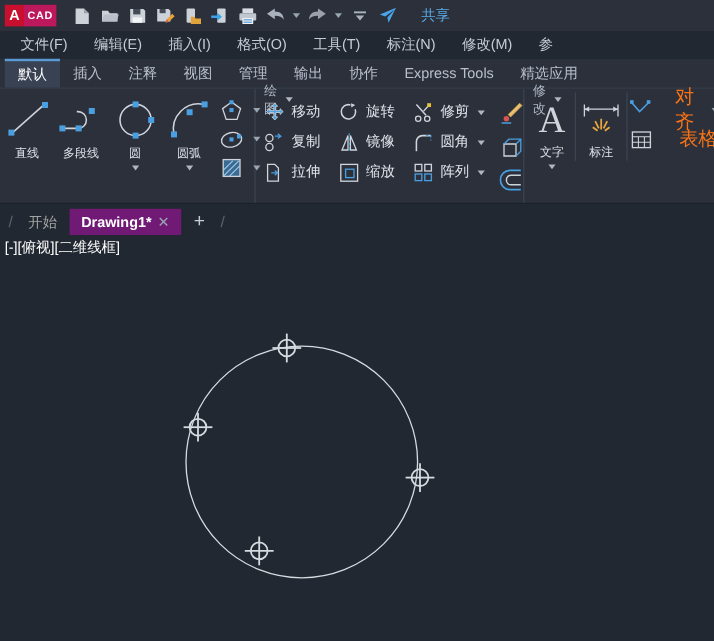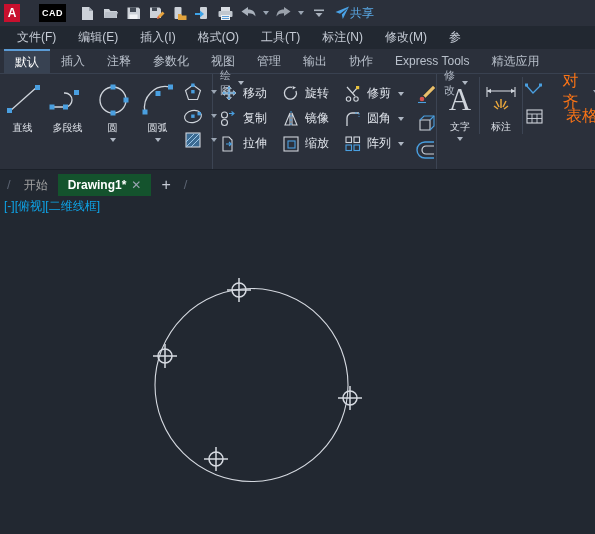--- a/index.html
+++ b/index.html
@@ -15,33 +15,33 @@
   .qat-bar{
     height:26px;background:#2b303b;display:flex;align-items:center;
     padding:0 4px;box-sizing:border-box;
   }
   .cad-logo{display:flex;align-items:center;height:18px;margin-right:6px;}
   .cad-logo .mark{
     background:#c8102e;color:#fff;font-weight:bold;font-size:12px;
     width:16px;height:18px;display:flex;align-items:center;justify-content:center;
   }
   .cad-logo .word{
-    background:#000000;color:#fff;font-size:9px;font-weight:bold;
-    padding:0 3px;height:18px;display:flex;align-items:center;letter-spacing:.5px;margin-left:19px;
+    background:#be185d;color:#fff;font-size:9px;font-weight:bold;
+    padding:0 3px;height:18px;display:flex;align-items:center;letter-spacing:.5px;
   }
   .qat-ico{
     width:23px;height:22px;display:flex;align-items:center;justify-content:center;
     cursor:default;
   }
   .qat-sep{width:4px;}
   .caret{
     width:0;height:0;border-left:3.5px solid transparent;border-right:3.5px solid transparent;
     border-top:4px solid #9aa4b2;margin:0 3px;
   }
-  .share{display:flex;align-items:center;gap:0;margin-left:4px;}
+  .share{display:flex;align-items:center;gap:20px;margin-left:4px;}
   .share .lbl{color:#5aa9e6;font-size:12px;}
 
   
   .menubar{
     height:23px;background:#222831;display:flex;align-items:center;
     padding-left:6px;box-sizing:border-box;
   }
   .menubar .mi{
     color:#c6ccd6;font-size:12px;padding:0 11px;line-height:23px;cursor:default;
   }
@@ -115,28 +115,28 @@
   
   .filetabs{
     height:26px;background:#222831;display:flex;align-items:flex-end;
     padding-left:4px;box-sizing:border-box;
   }
   .slash{color:#5a6270;font-size:13px;padding:0 3px 4px 3px;}
   .ftab{
     height:22px;line-height:22px;display:flex;align-items:center;gap:5px;
     padding:0 10px;font-size:12px;color:#a3a3a3;cursor:default;
   }
-  .ftab.active{background:#14532d;color:#ffffff;font-weight:bold;}
+  .ftab.active{background:#701a75;color:#ffffff;font-weight:bold;}
   .ftab .x{color:#9aa4b2;font-size:12px;}
   .plus{color:#c6ccd6;font-size:16px;padding:0 10px 2px 10px;cursor:default;}
 
   
   .canvas{position:relative;background:#222831;height:326px;overflow:hidden;}
   .vp-label{
-    position:absolute;left:4px;top:2px;color:#0ea5e9;font-size:12px;white-space:nowrap;
+    position:absolute;left:4px;top:2px;color:#ffffff;font-size:12px;white-space:nowrap;
   }
   svg.draw{position:absolute;left:0;top:0;}
 </style>
 </head>
 <body>
 
 <div class="app">
 
   <div class="qat-bar">
     <div class="cad-logo">
@@ -228,21 +228,20 @@
     <div class="mi">工具(T)</div>
     <div class="mi">标注(N)</div>
     <div class="mi">修改(M)</div>
     <div class="mi">参</div>
   </div>
 
   <div class="ribbon-tabs">
     <div class="rtab active">默认</div>
     <div class="rtab">插入</div>
     <div class="rtab">注释</div>
-    <div class="rtab">参数化</div>
     <div class="rtab">视图</div>
     <div class="rtab">管理</div>
     <div class="rtab">输出</div>
     <div class="rtab">协作</div>
     <div class="rtab">Express Tools</div>
     <div class="rtab">精选应用</div>
   </div>
 
   <div class="ribbon">
 

